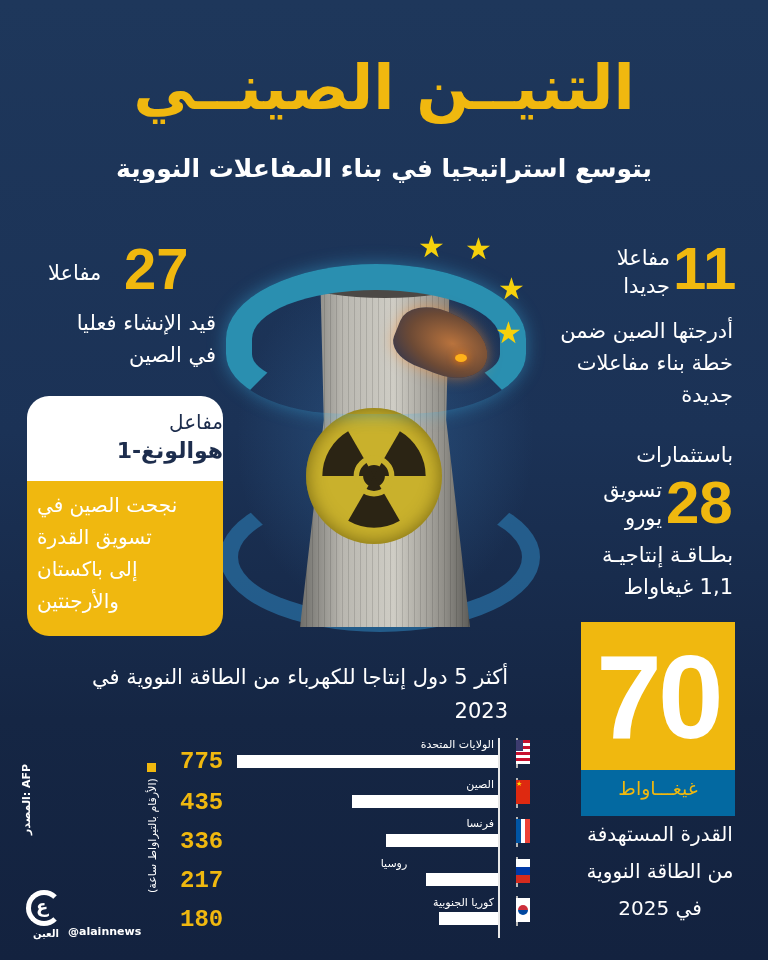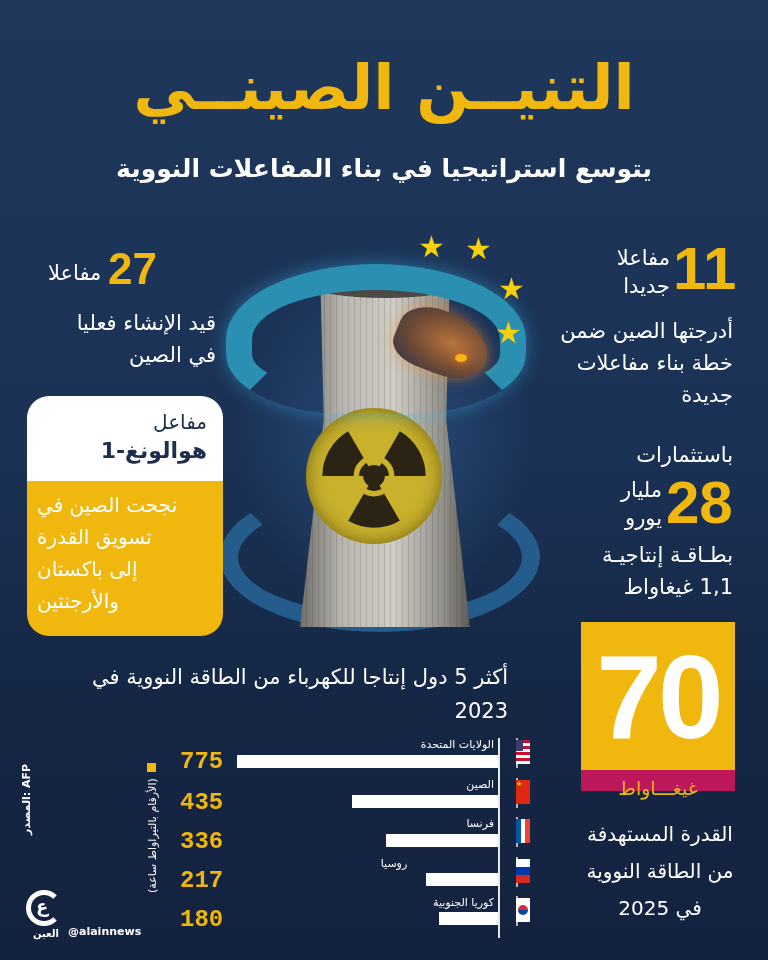--- a/index.html
+++ b/index.html
@@ -77,35 +77,35 @@
     font-family: "Liberation Sans", sans-serif; font-weight: bold;
     color: #f0b80f; font-stretch: condensed;
   }
   .stat-text { font-size: 21px; line-height: 31px; text-align: right; }
 
   
   .card {
     left: 27px; top: 396px; width: 196px; height: 240px;
     border-radius: 22px; overflow: hidden;
   }
-  .card-top { background: #ffffff; height: 85px; padding: 12px 16px 0 10px; }
+  .card-top { background: #ffffff; height: 85px; padding: 12px 0 0 10px; }
   .card-top .l1 { color: #1d2d4d; font-size: 20px; text-align: right; line-height: 28px; }
   .card-top .l2 { color: #1d2d4d; font-size: 22px; font-weight: bold; text-align: right; line-height: 30px; }
   .card-bottom { background: #f0b80f; height: 155px; padding: 8px 14px 0 10px; }
   .card-bottom .txt { font-size: 20px; line-height: 32px; text-align: left; color: #ffffff; }
 
   
   .gw-box { left: 581px; top: 622px; width: 154px; height: 186px; }
   .gw-yellow {
     height: 148px; background: #f0b80f; text-align: center;
     font-family: "Liberation Sans", sans-serif; font-weight: bold; font-size: 118px;
     line-height: 150px; color: #ffffff; letter-spacing: -4px;
   }
   .gw-white {
-    height: 21px; background: #be185d; color: #f0b80f; text-align: center;
+    height: 46px; background: #0369a1; color: #f0b80f; text-align: center;
     font-size: 19px; line-height: 36px;
   }
   .gw-desc { left: 575px; top: 816px; width: 170px; text-align: center; font-size: 20px; line-height: 37px; }
 
   
   .chart-title { left: 80px; top: 660px; width: 428px; text-align: right; font-size: 21px; line-height: 34px; }
   .axis { left: 498px; top: 738px; width: 2px; height: 200px; background: #e8e8e8; }
   .bar-label { font-size: 11px; line-height: 14px; text-align: right; width: 200px; }
   .bar { height: 13px; background: #ffffff; }
   .bar-val {
@@ -154,35 +154,35 @@
   </div>
   <div class="abs snake-body"></div>
   <div class="abs snake-head"></div>
   <div class="abs snake-eye"></div>
   <span class="abs star" style="left:198px;top:10px;">★</span>
   <span class="abs star" style="left:245px;top:12px;">★</span>
   <span class="abs star" style="left:278px;top:52px;">★</span>
   <span class="abs star" style="left:275px;top:96px;">★</span>
 </div>
 
-<div class="abs big-num" style="left:108px;top:236px;font-size:44px;line-height:66px;">27</div>
+<div class="abs big-num" style="left:124px;top:236px;font-size:58px;line-height:66px;">27</div>
 <div class="abs rtl" style="left:48px;width:76px;top:260px;font-size:21px;line-height:26px;text-align:left;">مفاعلا</div>
 <div class="abs stat-text rtl" style="left:40px;width:176px;top:308px;">قيد الإنشاء فعليا</div>
 <div class="abs stat-text rtl" style="left:40px;width:176px;top:340px;">في الصين</div>
 
 <div class="abs big-num" style="left:673px;top:236px;font-size:60px;line-height:66px;">11</div>
 <div class="abs stat-text rtl" style="left:580px;width:90px;top:244px;line-height:28px;">مفاعلا</div>
 <div class="abs stat-text rtl" style="left:580px;width:90px;top:272px;line-height:28px;">جديدا</div>
 <div class="abs stat-text rtl" style="left:530px;width:203px;top:316px;">أدرجتها الصين ضمن</div>
 <div class="abs stat-text rtl" style="left:530px;width:203px;top:348px;">خطة بناء مفاعلات</div>
 <div class="abs stat-text rtl" style="left:530px;width:203px;top:380px;">جديدة</div>
 
 <div class="abs stat-text rtl" style="left:560px;width:173px;top:440px;">باستثمارات</div>
 <div class="abs big-num" style="left:666px;top:470px;font-size:60px;line-height:66px;">28</div>
-<div class="abs stat-text rtl" style="left:580px;width:82px;top:476px;line-height:28px;">مليار</div>
+<div class="abs stat-text rtl" style="left:580px;width:82px;top:476px;line-height:28px;">تسويق</div>
 <div class="abs stat-text rtl" style="left:580px;width:82px;top:504px;line-height:28px;">يورو</div>
 <div class="abs stat-text rtl" style="left:530px;width:203px;top:540px;">بطـاقـة إنتاجيـة</div>
 <div class="abs stat-text rtl" style="left:530px;width:203px;top:572px;">1,1 غيغاواط</div>
 
 <div class="abs card">
   <div class="card-top rtl">
     <div class="l1">مفاعل</div>
     <div class="l2">هوالونغ-1</div>
   </div>
   <div class="card-bottom rtl">

